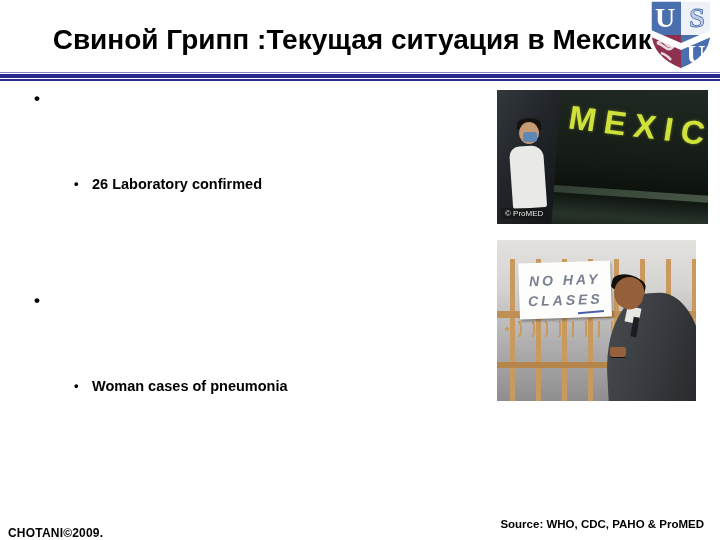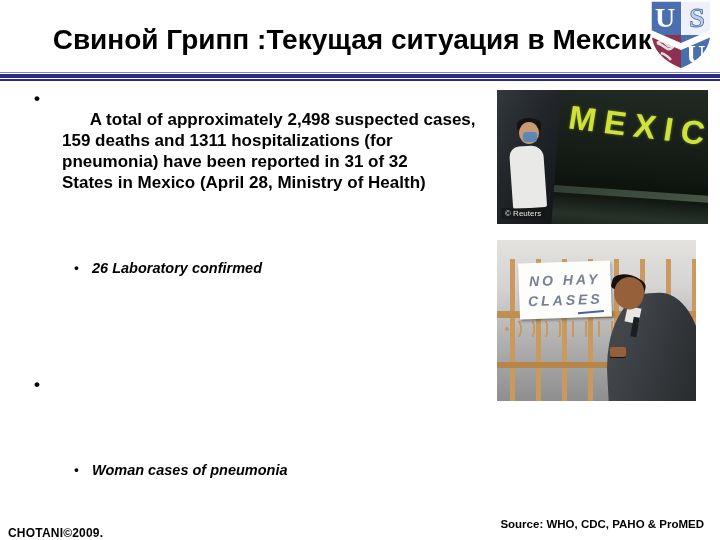--- a/index.html
+++ b/index.html
@@ -44,21 +44,21 @@
     font-size:17px; font-weight:bold; color:#000;
     line-height:21px; white-space:pre;
   }
   .content > li::before {
     content:"\2022";
     position:absolute; left:6px; top:0; font-size:17px;
   }
   .sublist { list-style:none; margin:3px 0 0 0; padding:0; }
   .sublist > li {
     position:relative; padding-left:30px;
-    font-size:14.5px; font-weight:bold; line-height:18px; white-space:pre;font-style:italic;
+    font-size:14.5px; font-weight:bold; line-height:18px; white-space:pre;
   }
   .sublist > li::before {
     content:"\2022";
     position:absolute; left:12px; top:0; font-size:13px;
   }
 
   
   .photo { position:absolute; overflow:hidden; }
   .photo-top { left:497px; top:90px; width:211px; height:134px;
     background:linear-gradient(100deg,#2b2e31 0%,#1c2022 30%,#14181a 60%,#0e1210 100%); }
@@ -162,24 +162,20 @@
       <text x="48" y="26" text-anchor="middle" font-family="Liberation Serif, serif" font-weight="bold" font-size="28" fill="#c3cfe8" stroke="#4a6fae" stroke-width="0.8">S</text>
       <text x="47" y="62" text-anchor="middle" font-family="Liberation Serif, serif" font-weight="bold" font-size="26" fill="#ffffff">U</text>
     </g>
     <path d="M2,0 H62 V32 C62,50 49,61 32,68 C15,61 2,50 2,32 Z" fill="none" stroke="#ffffff" stroke-width="1.5"></path>
   </svg>
 
   <div class="separator"></div>
 
   <ul class="content">
     <li>
-      <span>A total of approximately 2,498 suspected cases,
-159 deaths and 1311 hospitalizations (for
-pneumonia) have been reported in 31 of 32
-States in Mexico (April 28, Ministry of Health)</span>
       <ul class="sublist">
         <li>26 Laboratory confirmed</li>
       </ul>
     </li>
     <li>
       <ul class="sublist">
         <li>Woman cases of pneumonia</li>
       </ul>
     </li>
 
@@ -188,21 +184,21 @@
   <div class="photo photo-top">
     <div class="crowd"></div>
     <div class="nurse-hair"></div>
     <div class="nurse-head"></div>
     <div class="nurse-mask"></div>
     <div class="nurse-shirt"></div>
     <div class="bus">
       <span class="mexico-text">MEXICO</span>
       <div class="bus-stripe"></div>
     </div>
-    <span class="photo-credit">© Reuters</span>
+    <span class="photo-credit">© ProMED</span>
   </div>
 
   <div class="photo photo-bottom">
     <div class="fence-bars"></div>
     <div class="fence-rail-1"></div>
     <div class="fence-swirls"></div>
     <div class="fence-rail-2"></div>
     <div class="sign">
       <div>NO HAY</div>
       <div>CLASES</div>

